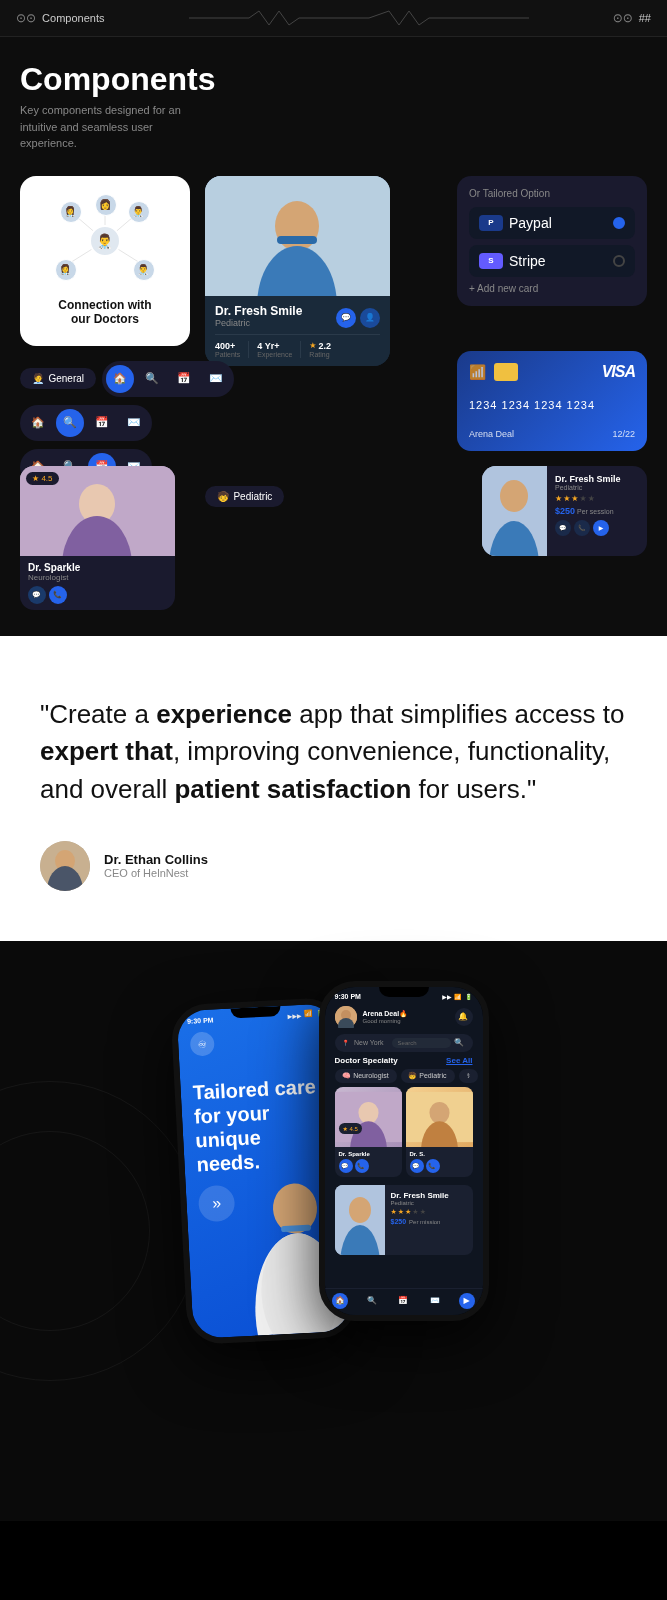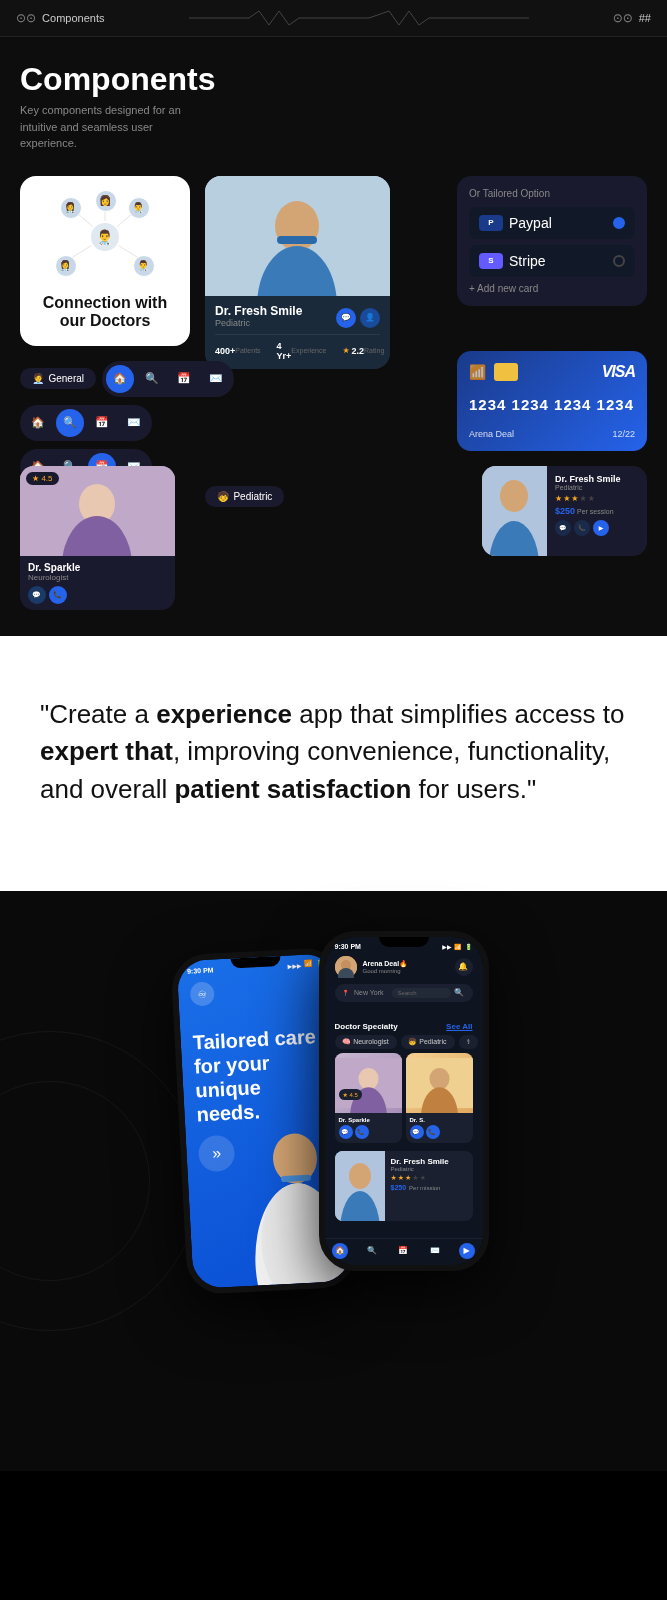--- a/index.html
+++ b/index.html
@@ -160,22 +160,21 @@
     }
     .doctor-stats {
       display: flex;
       gap: 8px;
       margin-top: 6px;
       padding-top: 6px;
       border-top: 1px solid #2a3a4a;
     }
     .doctor-stat {
       display: flex;
-      flex-direction: row;
-      align-items: center;
+      flex-direction: column;
     }
     .doctor-stat-value {
       font-size: 9px;
       font-weight: 700;
       color: #fff;
     }
     .doctor-stat-label {
       font-size: 7px;
       color: #666;
     }
@@ -272,24 +271,23 @@
       font-style: italic;
       letter-spacing: -1px;
     }
     .visa-chip {
       width: 24px;
       height: 18px;
       background: #f0c040;
       border-radius: 3px;
     }
     .visa-number {
-      font-size: 15px;
+      font-size: 11px;
       color: #fff;
       letter-spacing: 1px;
-      font-weight: bold;
     }
     .visa-bottom {
       display: flex;
       justify-content: space-between;
       align-items: flex-end;
     }
     .visa-holder {
       font-size: 9px;
       color: rgba(255,255,255,0.8);
     }
@@ -603,21 +601,20 @@
       font-size: 8px;
       color: #666;
     }
     .phone-section-title {
       display: flex;
       justify-content: space-between;
       padding: 4px 10px;
       font-size: 8px;
       font-weight: 700;
       color: #fff;
-      margin-top: 16px;
     }
     .specialty-chips {
       display: flex;
       gap: 4px;
       padding: 0 10px;
       overflow: hidden;
     }
     .specialty-chip {
       background: #1a2030;
       border-radius: 12px;
@@ -780,21 +777,21 @@
           <line x1="50" y1="45" x2="90" y2="70" stroke="#ddd" stroke-width="0.8"></line>
           <line x1="50" y1="45" x2="50" y2="5" stroke="#ddd" stroke-width="0.8"></line>
         </svg>
         <div class="connection-center-avatar">👨‍⚕️</div>
         <div class="connection-avatar-sm" style="left:5px;top:5px;">👩‍⚕️</div>
         <div class="connection-avatar-sm" style="right:5px;top:5px;">👨‍⚕️</div>
         <div class="connection-avatar-sm" style="left:0;bottom:5px;">👩‍⚕️</div>
         <div class="connection-avatar-sm" style="right:0;bottom:5px;">👨‍⚕️</div>
         <div class="connection-avatar-sm" style="left:40px;top:-2px;">👩</div>
       </div>
-      <div style="font-size:16px;font-weight:700;color:#111;text-align:center;margin-top:4px;">Connection with<br>our Doctors</div>
+      <div style="font-size:12px;font-weight:700;color:#111;text-align:center;margin-top:4px;">Connection with<br>our Doctors</div>
     </div>
 
     <div class="doctor-card">
       <div class="doctor-card-image">
         <svg width="185" height="120" viewBox="0 0 185 120">
           <rect width="185" height="120" fill="#b8cfe0"></rect>
           <ellipse cx="92" cy="50" rx="22" ry="25" fill="#d4a574"></ellipse>
           <ellipse cx="92" cy="130" rx="40" ry="60" fill="#3a7ab8"></ellipse>
           <rect x="72" y="60" width="40" height="8" rx="4" fill="#2a6aa8"></rect>
         </svg>
@@ -971,20 +968,33 @@
       </div>
     </div>
 
   </div>
 </section>
 
 <section class="section-white">
   <p class="quote-text">
     <span class="quote-normal">"Create a </span><span class="quote-bold">experience</span><span class="quote-normal"> app that simplifies access to </span><span class="quote-bold">expert that</span><span class="quote-normal">, improving convenience, functionality, and overall </span><span class="quote-bold">patient satisfaction</span><span class="quote-normal"> for users."</span>
   </p>
+  <div class="quote-author">
+    <div class="author-avatar">
+      <svg width="50" height="50" viewBox="0 0 50 50">
+        <circle cx="25" cy="25" r="25" fill="#c8b090"></circle>
+        <ellipse cx="25" cy="20" rx="10" ry="11" fill="#d4a574"></ellipse>
+        <ellipse cx="25" cy="50" rx="18" ry="25" fill="#4a5568"></ellipse>
+      </svg>
+    </div>
+    <div>
+      <div class="author-name">Dr. Ethan Collins</div>
+      <div class="author-title">CEO of HelnNest</div>
+    </div>
+  </div>
 </section>
 
 <section class="section-phones">
   <div class="bg-decoration"></div>
   <div class="bg-decoration" style="width:200px;height:200px;left:-50px;"></div>
 
   <div class="phone-mockup phone-1">
     <div class="phone-screen-blue">
       <div class="phone-notch"></div>
 

